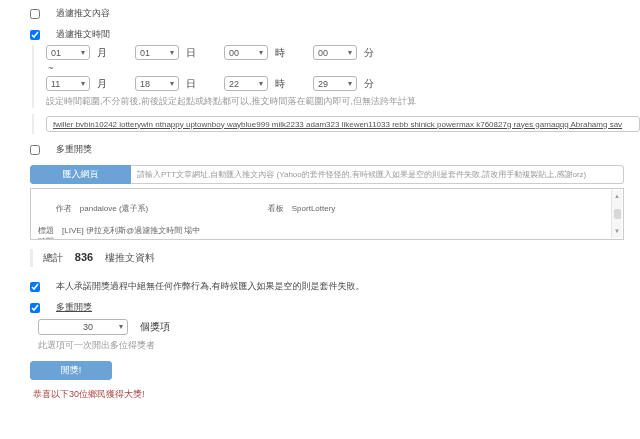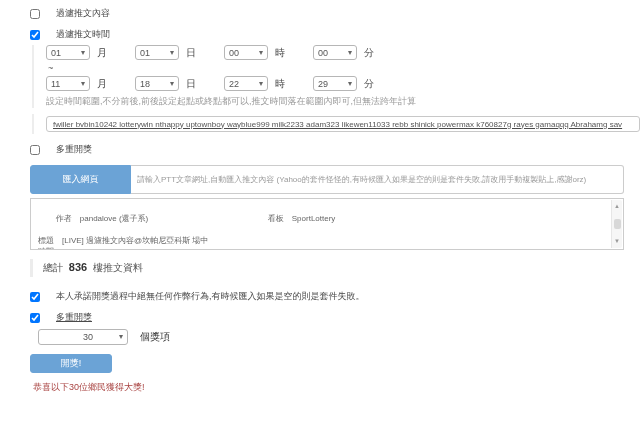--- a/index.html
+++ b/index.html
@@ -32,21 +32,21 @@
   .unit{margin-left:7px;color:#444;font-size:10px;}
   .tilde{margin:1px 0 1px 2px;color:#555;}
   .hint{color:#9a9a9a;margin:4px 0 6px 0;}
 
   .id-input{
     display:block;width:594px;height:16px;margin:0;
     border:1px solid #c8c8c8;border-radius:3px;padding:0 6px;
     font-family:inherit;font-size:8px;color:#555;background:#fff;
   }
 
-  .import-group{display:flex;width:594px;height:29px;margin-top:9px;}
+  .import-group{display:flex;width:594px;height:19px;margin-top:9px;}
   .btn-import{
     width:101px;flex:0 0 auto;border:1px solid var(--accent);border-radius:3px 0 0 3px;
     background:var(--accent);color:#fff;font-family:inherit;font-size:9px;cursor:pointer;
   }
   .url-input{
     flex:1;min-width:0;border:1px solid #ccc;border-left:none;border-radius:0 3px 3px 0;
     padding:0 6px;font-family:inherit;font-size:8px;color:#555;
   }
   .url-input::placeholder{color:#9a9a9a;}
 
@@ -64,21 +64,21 @@
     display:flex;flex-direction:column;justify-content:space-between;align-items:center;
     font-size:6px;color:#999;padding:1px 0;
   }
   .vthumb{width:7px;height:10px;background:#d8d8d8;border-radius:2px;}
 
   .stat{
     margin-top:9px;padding:2px 0 2px 10px;border-left:3px solid #ececec;
     font-size:10px;color:#555;
   }
   .stat b{color:#333;font-size:11px;}
-  .stat .stat-word{margin:0 3px;}
+  .stat .stat-word{margin:0 9px;}
 
   .promise-row{margin-top:13px;}
   .multi-row{margin-top:8px;text-decoration:underline;}
 
   .multi-select-row{display:flex;align-items:center;margin:5px 0 0 8px;}
   .fselect.wide{width:90px;height:16px;padding-left:44px;}
   .multi-unit{margin-left:12px;color:#333;font-size:10px;}
   .multi-hint{margin:4px 0 0 8px;color:#9a9a9a;}
 
   .btn-draw{
@@ -190,21 +190,21 @@
   <div class="article-box">
     <div class="a-row">
       <span class="a-left">
         <span class="a-label">作者</span><span>pandalove (還子系)</span>
       </span>
       <span>
         <span class="a-label">看板</span><span>SportLottery</span>
       </span>
     </div>
     <div class="a-row">
-      <span class="a-label">標題</span><span>[LIVE] 過濾推文內容@坎帕尼亞科斯 場中</span>
+      <span class="a-label">標題</span><span>[LIVE] 伊拉克利斯@過濾推文時間 場中</span>
     </div>
     <div class="a-row">
       <span class="a-label">時間</span><span>Mon Nov 18 20:30:35 2024</span>
     </div>
 
     <div class="vscroll">
       <span>▲</span>
       <span class="vthumb"></span>
       <span>▼</span>
     </div>
@@ -225,20 +225,21 @@
     <input type="checkbox" class="cb" checked="" style="">
     <span class="cb-label">多重開獎</span>
   </div>
   <div class="multi-select-row">
     <span class="fselect wide">
       <span>30</span>
       <span class="fselect-caret">▾</span>
     </span>
     <span class="multi-unit">個獎項</span>
   </div>
+  <div class="multi-hint">此選項可一次開出多位得獎者</div>
 
   <button class="btn-draw">開獎!</button>
 
   <div class="results">
     <div class="results-title">恭喜以下30位鄉民獲得大獎!</div>
 
   </div>
 
 </div>
 

